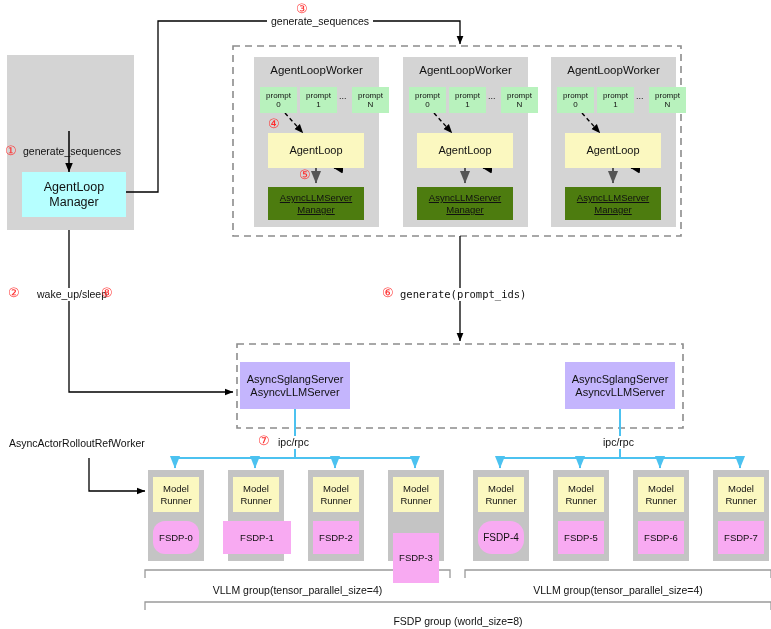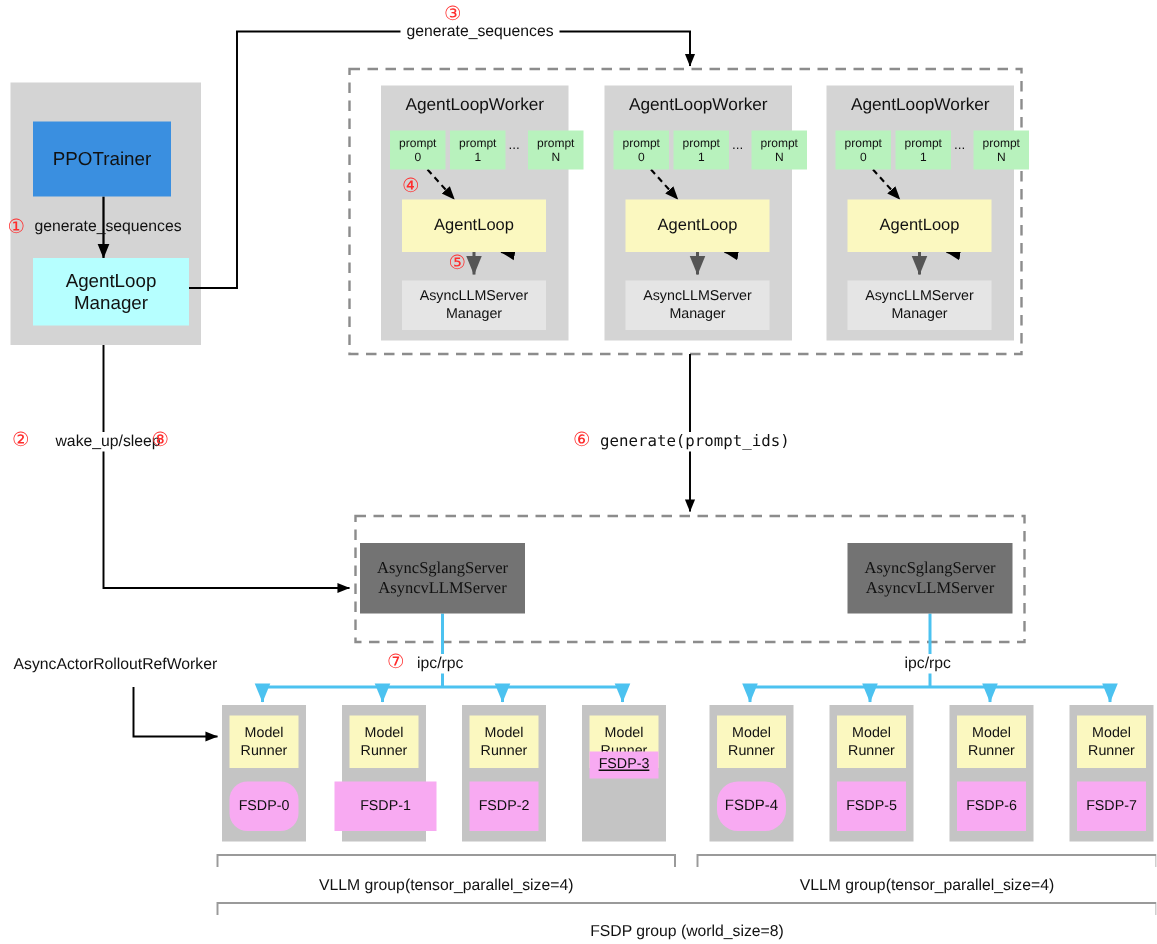--- a/index.html
+++ b/index.html
@@ -33,22 +33,22 @@
     align-items: center;
     justify-content: center;
     text-align: center;
     color: #111111;
     line-height: 1.18;
   }
   .b-ppo       { background: #3a8fe0; }
   .b-almgr     { background: #b6ffff; }
   .b-prompt    { background: #b8f2bd; }
   .b-agentloop { background: #fbf8c0; }
-  .b-asyncmgr  { background: #e5e5e5; }
-  .b-server    { background: #737373; font-family: Liberation Serif, serif; }
+  .b-asyncmgr  { background: #4d7c0f; text-decoration: underline; }
+  .b-server    { background: #c4b5fd; }
   .b-runner    { background: #fbf8c0; }
   .b-fsdp      { background: #f8aaf2; }
 
   .lbl {
     position: absolute;
     color: #111111;
     white-space: nowrap;
     line-height: 1.2;
   }
   .lbl-mono {
@@ -138,23 +138,20 @@
     <path d="M580,458 L580,468" stroke="#4cc2f0" stroke-width="2" fill="none" marker-end="url(#arrowCyan)"></path>
     <path d="M660,458 L660,468" stroke="#4cc2f0" stroke-width="2" fill="none" marker-end="url(#arrowCyan)"></path>
     <path d="M740,458 L740,468" stroke="#4cc2f0" stroke-width="2" fill="none" marker-end="url(#arrowCyan)"></path>
 
     <path d="M145,578 L145,570 L450,570 L450,578" stroke="#9a9a9a" stroke-width="1.3" fill="none"></path>
     <path d="M465,578 L465,570 L771,570 L771,578" stroke="#9a9a9a" stroke-width="1.3" fill="none"></path>
     <path d="M145,610 L145,602 L771,602 L771,610" stroke="#9a9a9a" stroke-width="1.3" fill="none"></path>
   </svg>
 
 
-  <div class="box b-ppo" style="left:22px; top:81px; width:92px; height:50px; font-size:12.5px; color:#111;">
-    <span>PPOTrainer</span>
-  </div>
 
   <div class="lbl" style="left:23px; top:145px; font-size:10.5px;">
     <span>generate_sequences</span>
   </div>
   <div class="num" style="left:5px; top:144px; font-size:13px;">
     <span>①</span>
   </div>
 
   <div class="box b-almgr" style="left:22px; top:172px; width:104px; height:45px; font-size:12.5px;">
     <span>AgentLoop</span>
@@ -313,21 +310,21 @@
     <span>Runner</span>
   </div>
   <div class="box b-fsdp" style="left:313px; top:521px; width:46px; height:33px; font-size:9.5px;">
     <span>FSDP-2</span>
   </div>
 
   <div class="box b-runner" style="left:393px; top:477px; width:46px; height:35px; font-size:9.5px;">
     <span>Model</span>
     <span>Runner</span>
   </div>
-  <div class="box b-fsdp" style="left:393px; top:501px; width:46px; height:18px; font-size:9.5px;text-decoration:underline;">
+  <div class="box b-fsdp" style="left:393px; top:533px; width:46px; height:50px; font-size:9.5px;">
     <span>FSDP-3</span>
   </div>
 
   <div class="box b-runner" style="left:478px; top:477px; width:46px; height:35px; font-size:9.5px;">
     <span>Model</span>
     <span>Runner</span>
   </div>
   <div class="box b-fsdp" style="left:478px; top:521px; width:46px; height:33px; font-size:10px;border-radius:14px;">
     <span>FSDP-4</span>
   </div>

